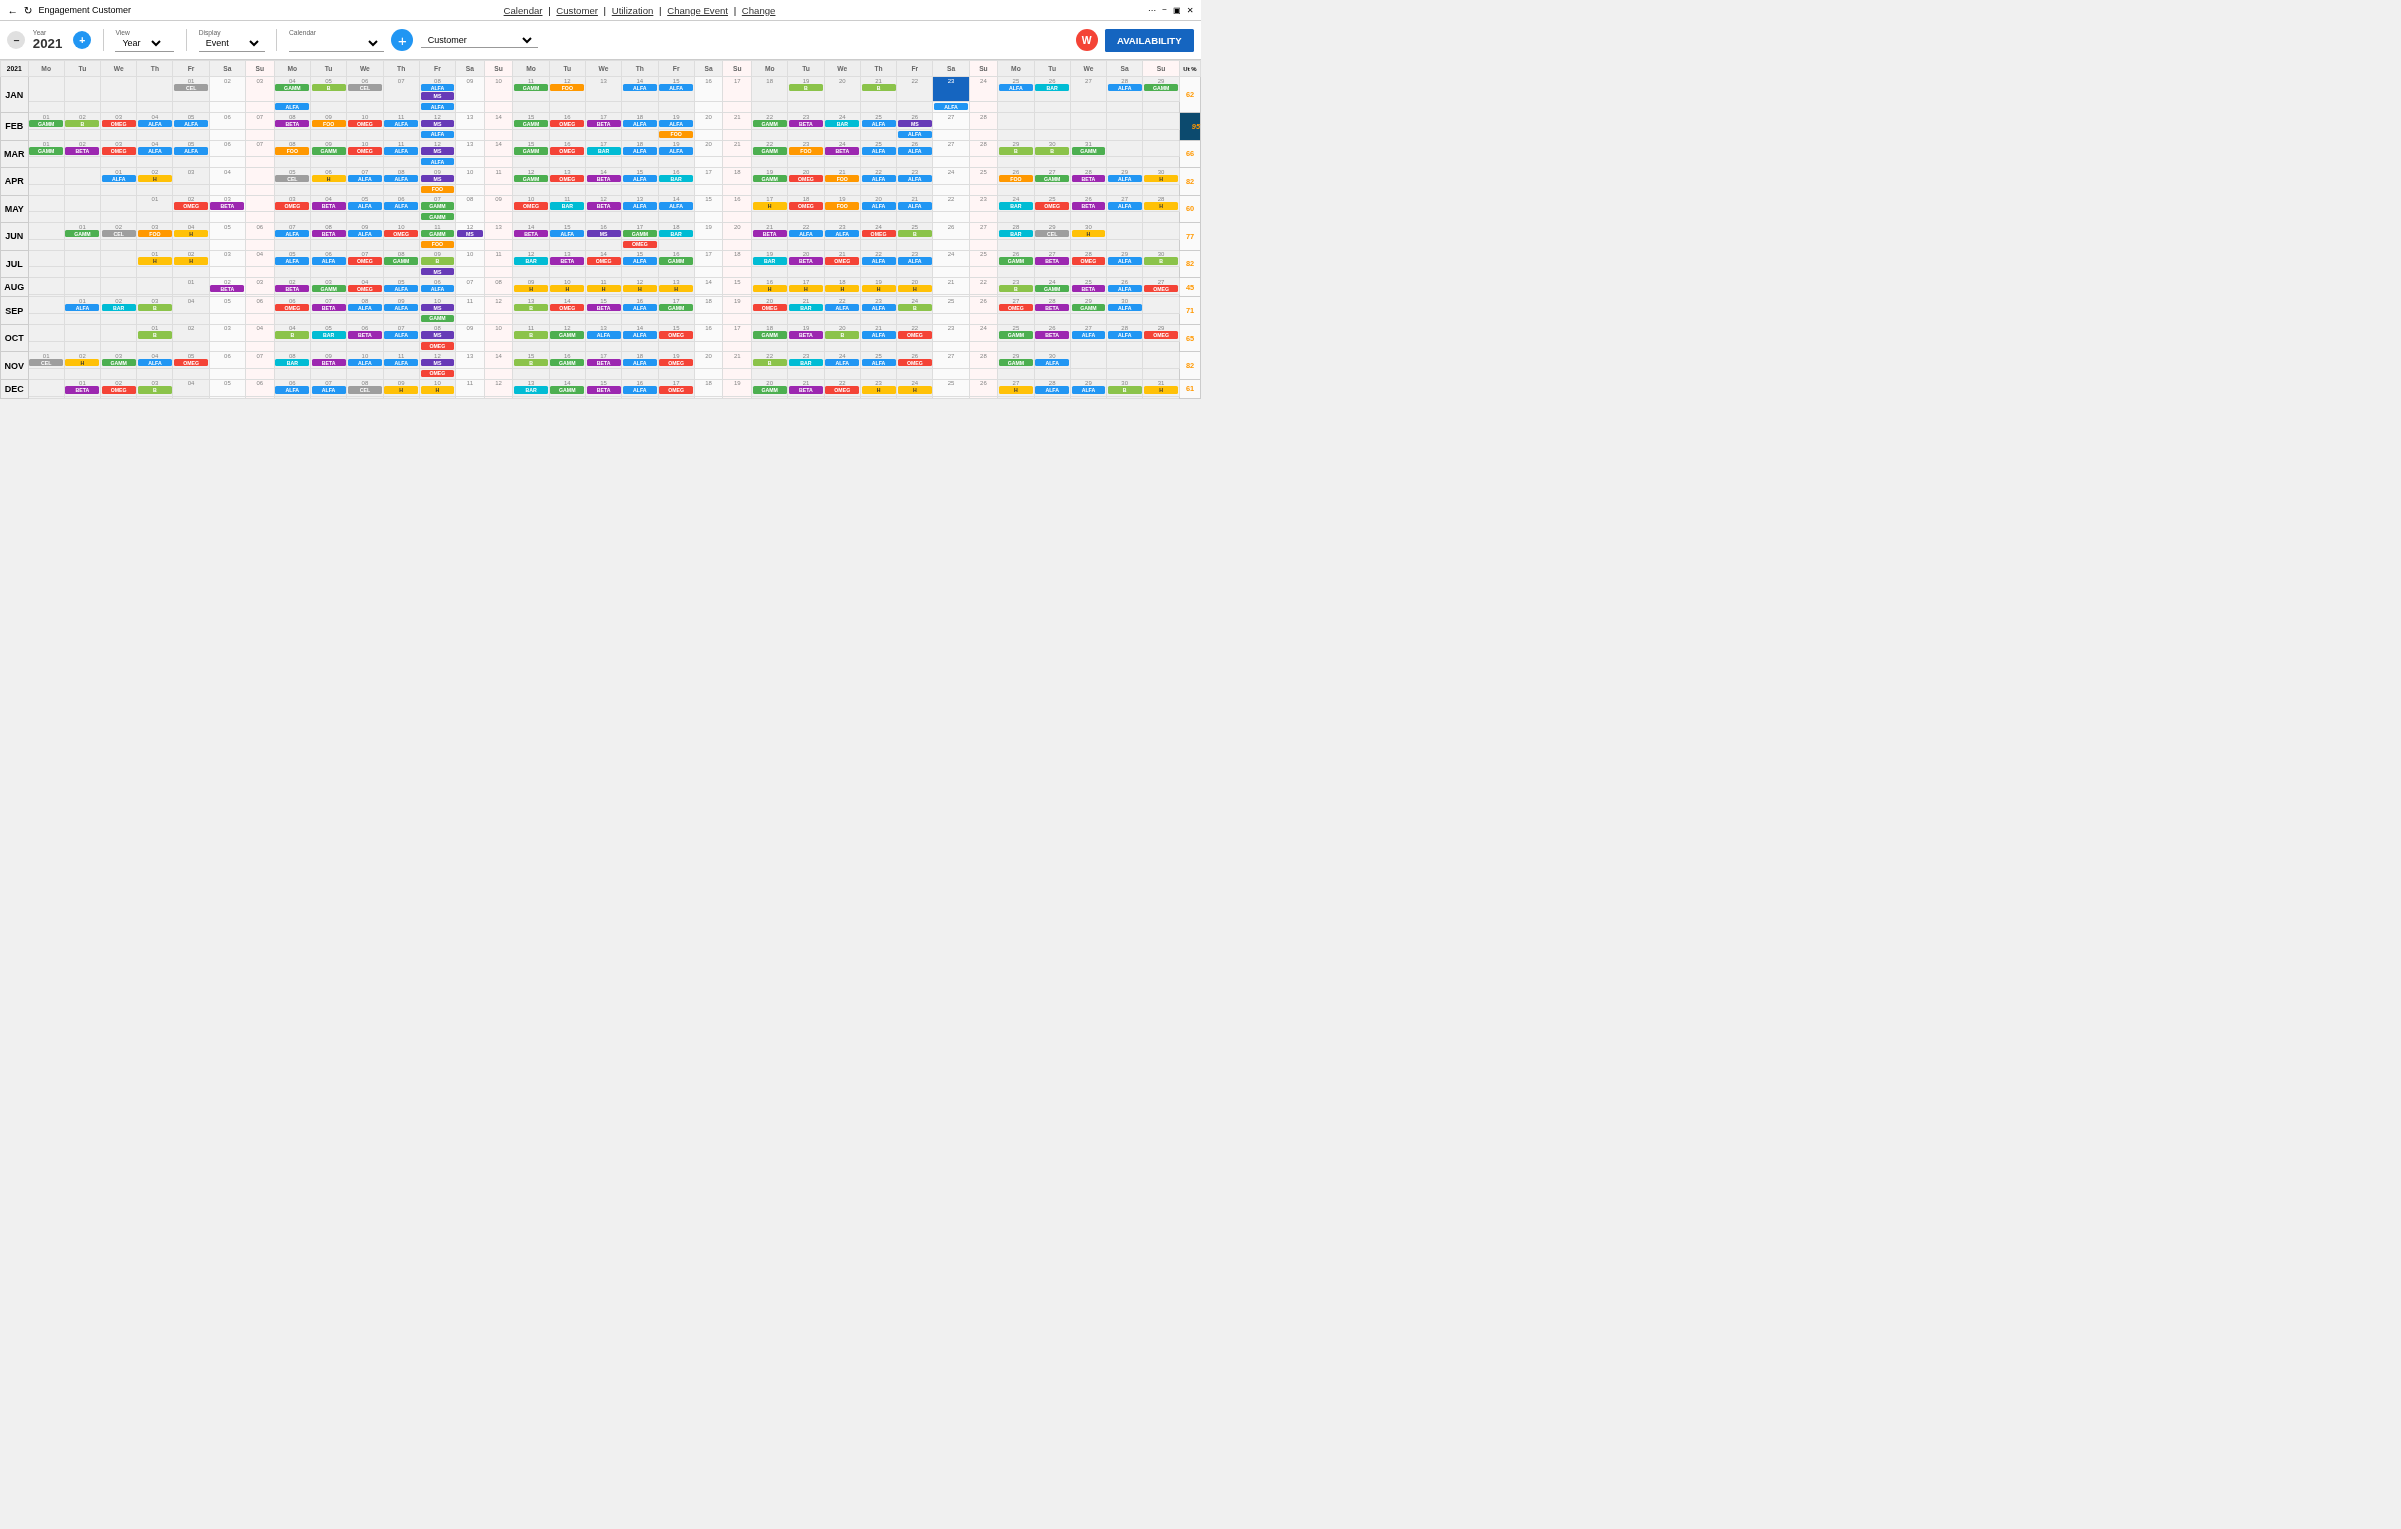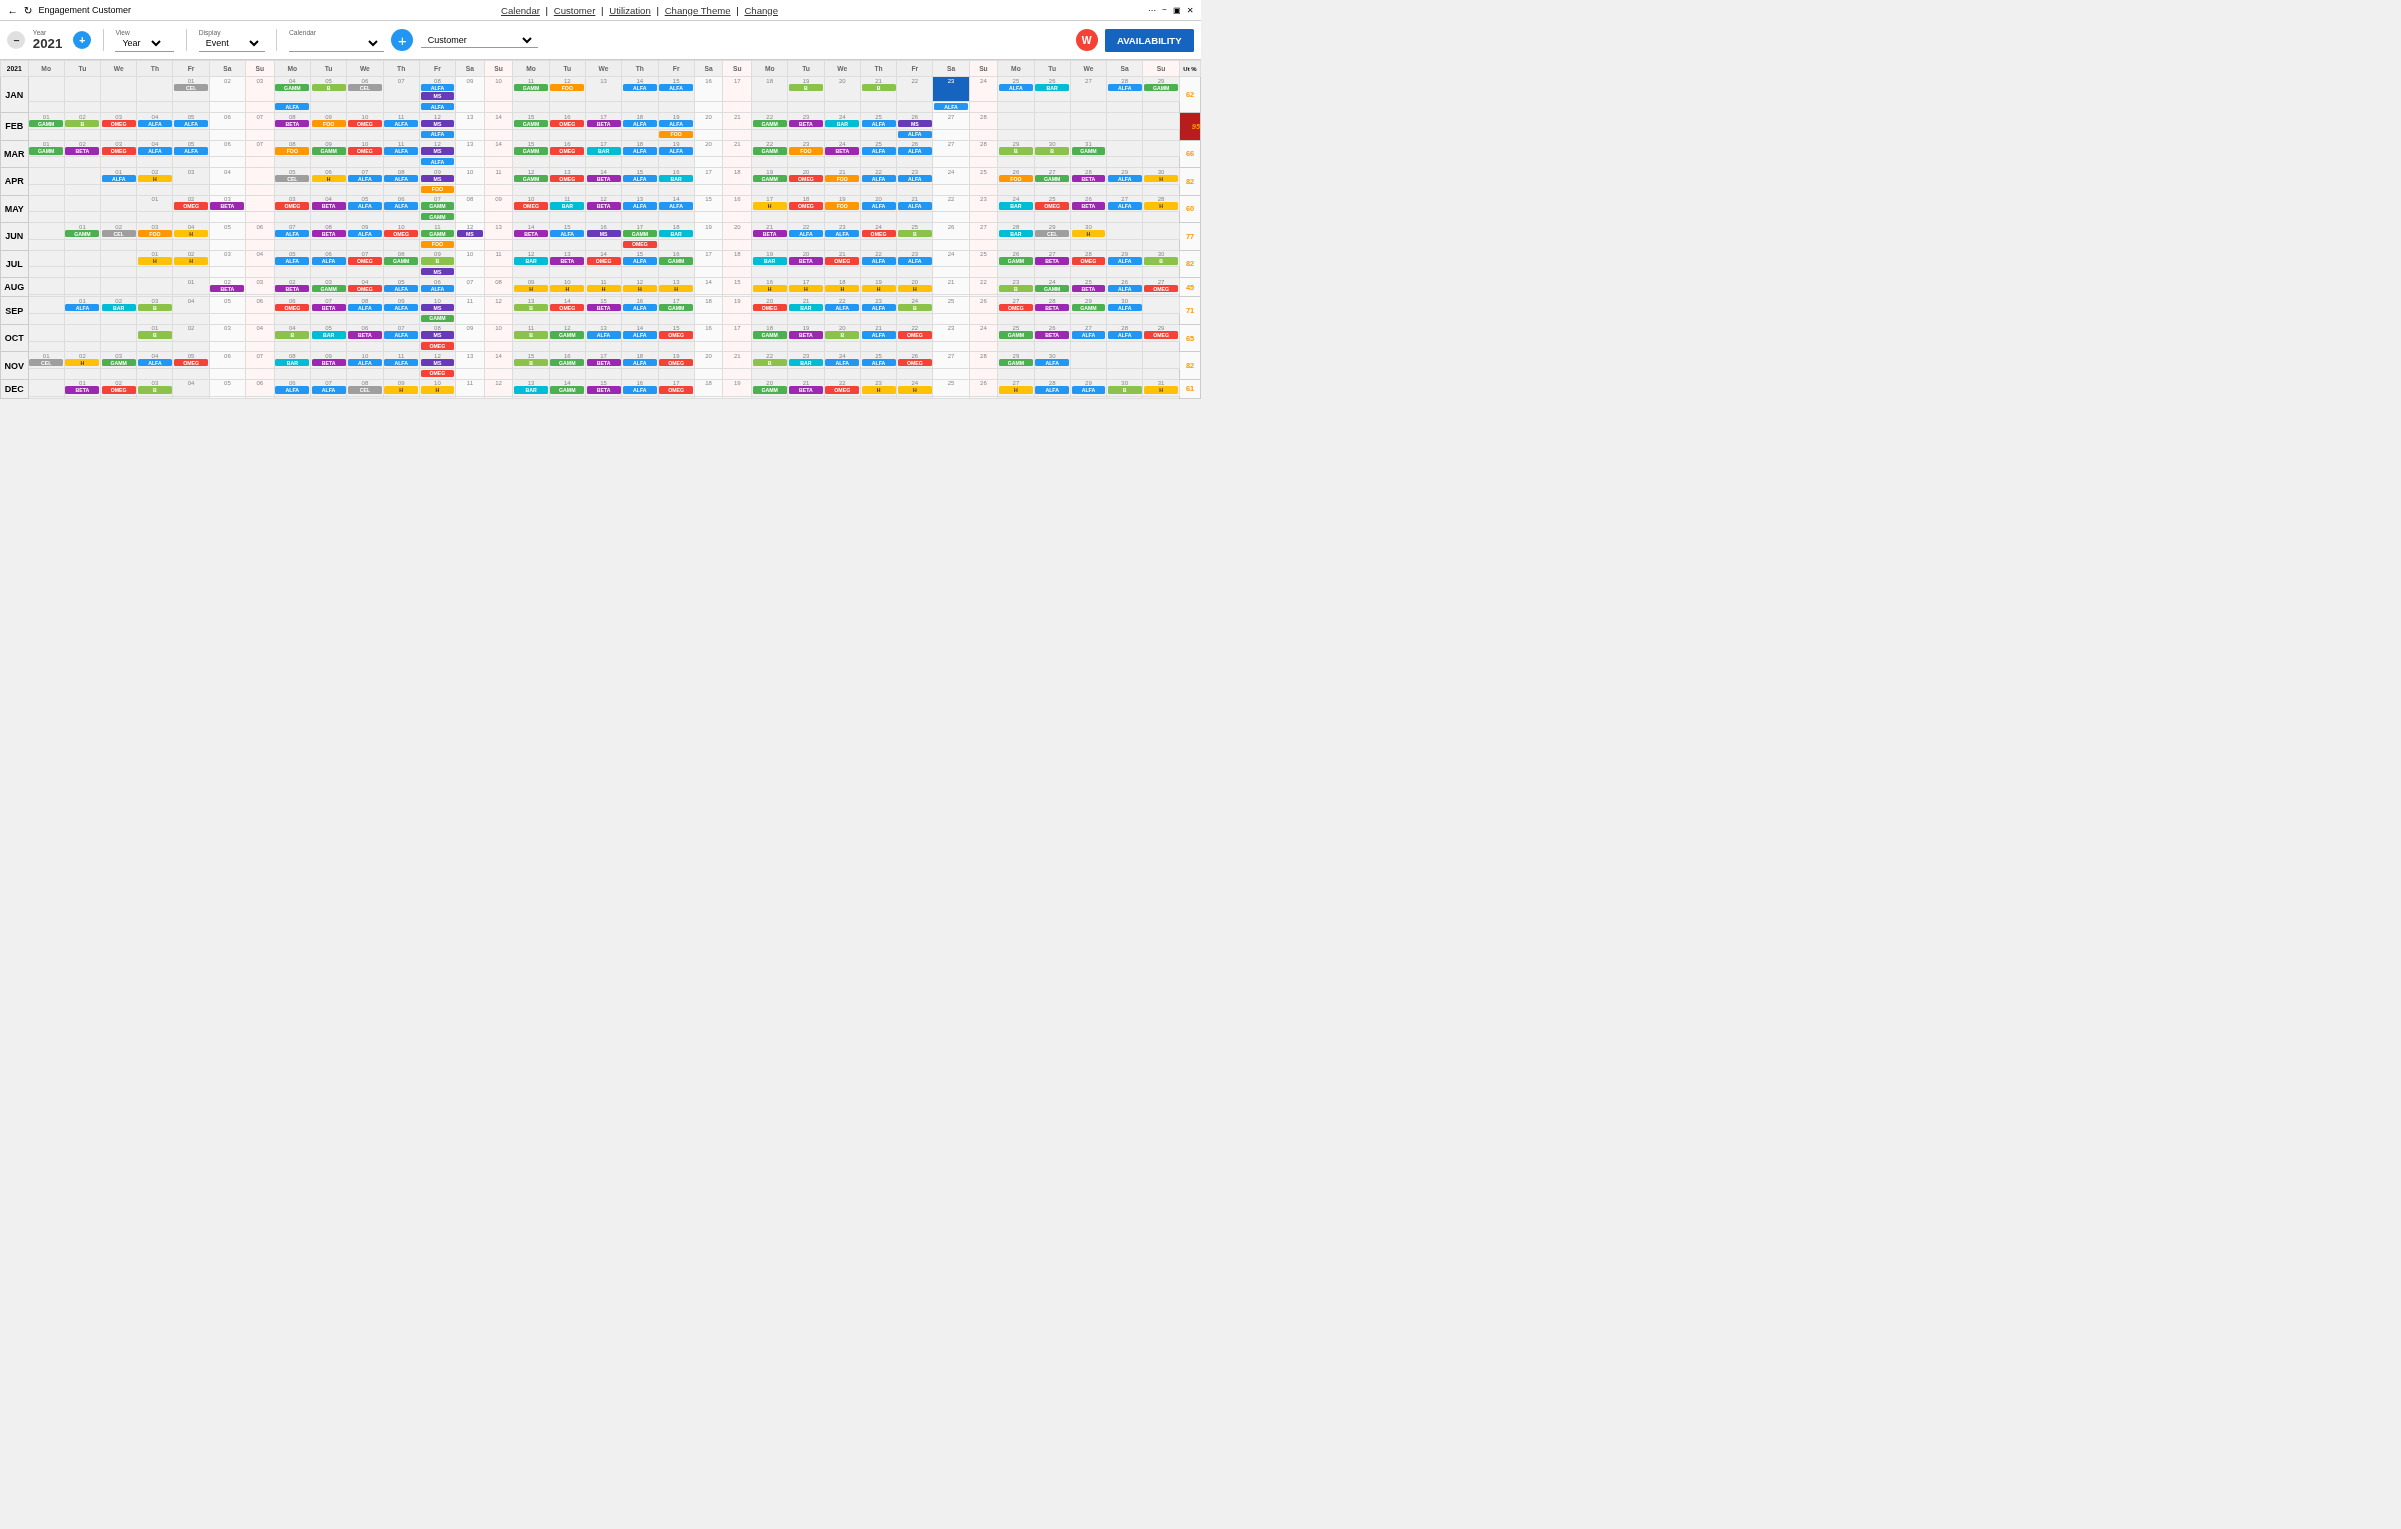--- a/index.html
+++ b/index.html
@@ -70,21 +70,21 @@
 <div class="titlebar">
   <div class="titlebar-left">
     <span style="cursor:pointer;font-size:10.4px;">←</span>
     <span style="cursor:pointer;font-size:10.4px;">↻</span>
     <span style="font-size:9px;">Engagement Customer</span>
   </div>
   <div class="nav-links">
     <a>Calendar</a> |
     <a>Customer</a> |
     <a>Utilization</a> |
-    <a>Change Theme</a> |
+    <a>Change Event</a> |
     <a>Change</a>
   </div>
   <div class="titlebar-right">
     <span style="cursor:pointer;">⋯</span>
     <span style="cursor:pointer;">−</span>
     <span style="cursor:pointer;">▣</span>
     <span style="cursor:pointer;">✕</span>
   </div>
 </div>
 
@@ -330,21 +330,21 @@
             <div style="font-size:6px;color:#888;">27</div>
           </td>
           <td style="padding:0.7px;min-width:15px;max-width:19px;background:#fff5f5;border:0.7px solid #ddd;vertical-align:top;">
             <div style="font-size:6px;color:#888;">28</div>
           </td>
           <td style="padding:0.7px;min-width:15px;max-width:19px;border:0.7px solid #ddd;vertical-align:top;"></td>
           <td style="padding:0.7px;min-width:15px;max-width:19px;border:0.7px solid #ddd;vertical-align:top;"></td>
           <td style="padding:0.7px;min-width:15px;max-width:19px;border:0.7px solid #ddd;vertical-align:top;"></td>
           <td style="padding:0.7px;min-width:15px;max-width:19px;border:0.7px solid #ddd;vertical-align:top;"></td>
           <td style="padding:0.7px;min-width:15px;max-width:19px;border:0.7px solid #ddd;vertical-align:top;"></td>
-          <td rowspan="2" class="ut-cell" style="text-align:right;font-weight:bold;color:#FF9800;background:#b91c1c;border:0.7px solid #ccc;font-style:italic;">95</td>
+          <td rowspan="2" class="ut-cell" style="text-align:right;font-weight:bold;color:#FF9800;background:#0c4a6e;border:0.7px solid #ccc;font-style:italic;">95</td>
         </tr>
         <tr>
           <td style="padding:0.7px;min-width:15px;max-width:19px;border:0.7px solid #ddd;vertical-align:top;"></td>
           <td style="padding:0.7px;min-width:15px;max-width:19px;border:0.7px solid #ddd;vertical-align:top;"></td>
           <td style="padding:0.7px;min-width:15px;max-width:19px;border:0.7px solid #ddd;vertical-align:top;"></td>
           <td style="padding:0.7px;min-width:15px;max-width:19px;border:0.7px solid #ddd;vertical-align:top;"></td>
           <td style="padding:0.7px;min-width:15px;max-width:19px;border:0.7px solid #ddd;vertical-align:top;"></td>
           <td style="padding:0.7px;min-width:15px;max-width:19px;background:#fafafa;border:0.7px solid #ddd;vertical-align:top;"></td>
           <td style="padding:0.7px;min-width:15px;max-width:19px;background:#fff5f5;border:0.7px solid #ddd;vertical-align:top;"></td>
           <td style="padding:0.7px;min-width:15px;max-width:19px;border:0.7px solid #ddd;vertical-align:top;"></td>

